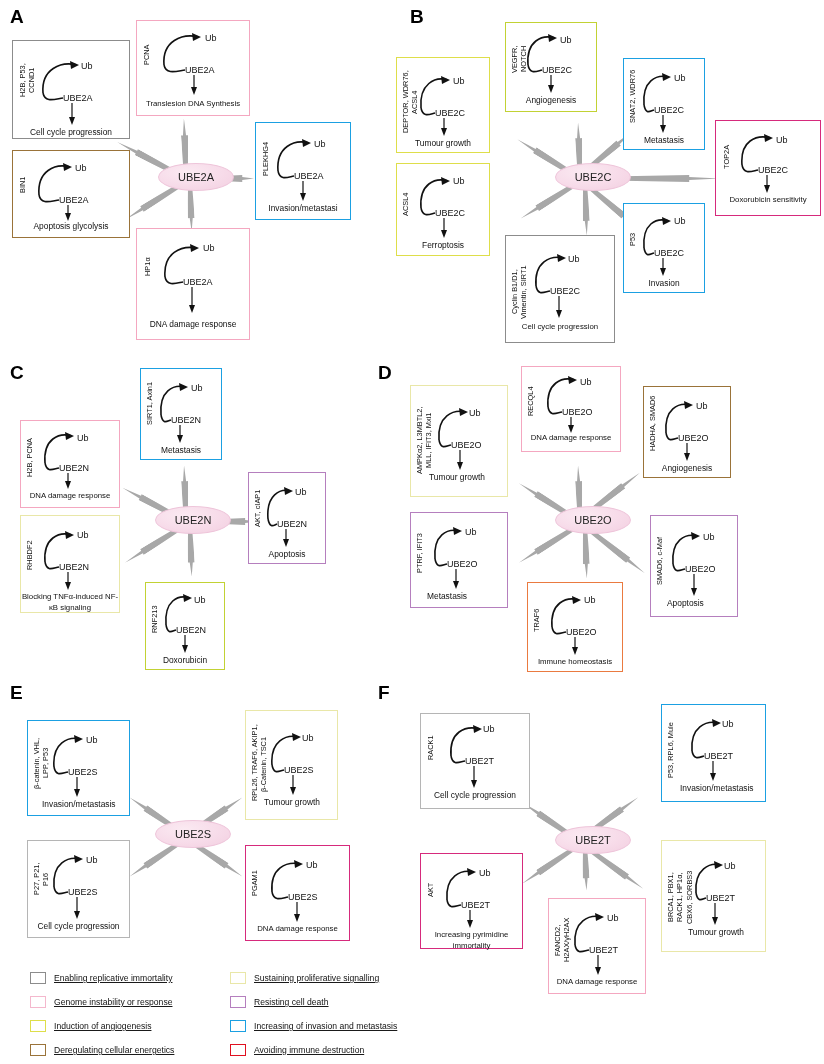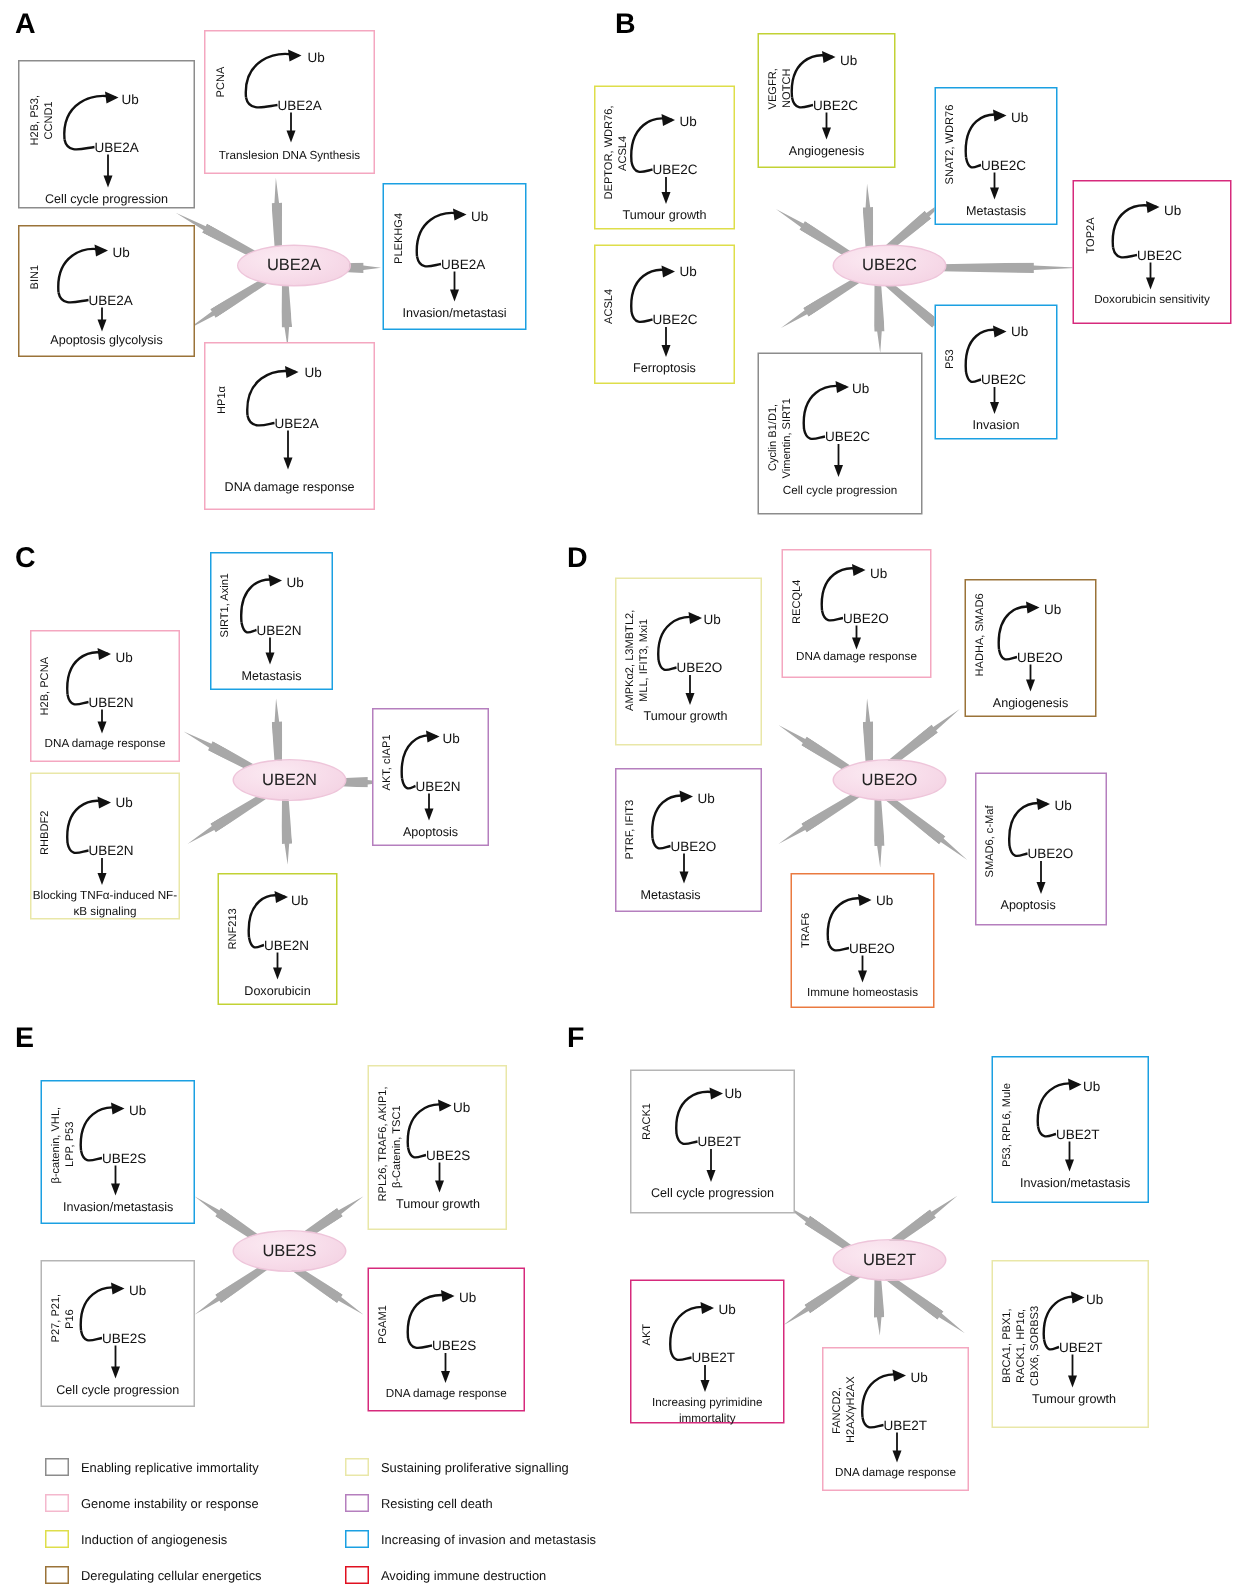--- a/index.html
+++ b/index.html
@@ -31,21 +31,21 @@
             white-space:pre;}
   .box .ub{position:absolute;font-size:9px;color:#111;}
   .box .enz{position:absolute;font-size:9px;color:#111;}
   .box .outcome{position:absolute;font-size:8.4px;color:#111;
                 text-align:center;line-height:10.5px;width:100%;left:0;}
   .curve{position:absolute;}
 
   
   .legend{position:absolute;left:30px;top:966px;width:470px;
           display:grid;grid-template-columns:200px 250px;
-          grid-auto-rows:24px;align-items:center;}
+          grid-auto-rows:24px;align-items:center;text-decoration:underline;}
   .leg-item{display:flex;align-items:center;gap:8px;}
   .swatch{width:16px;height:12px;border:1.6px solid #999;background:#fff;
           flex:none;box-sizing:border-box;}
   .leg-label{font-size:8.6px;color:#111;white-space:nowrap;}
 </style>
 </head>
 <body>
 
 <div class="panel">
   <div class="panel-letter" style="left:10px;top:6px;">A</div>

